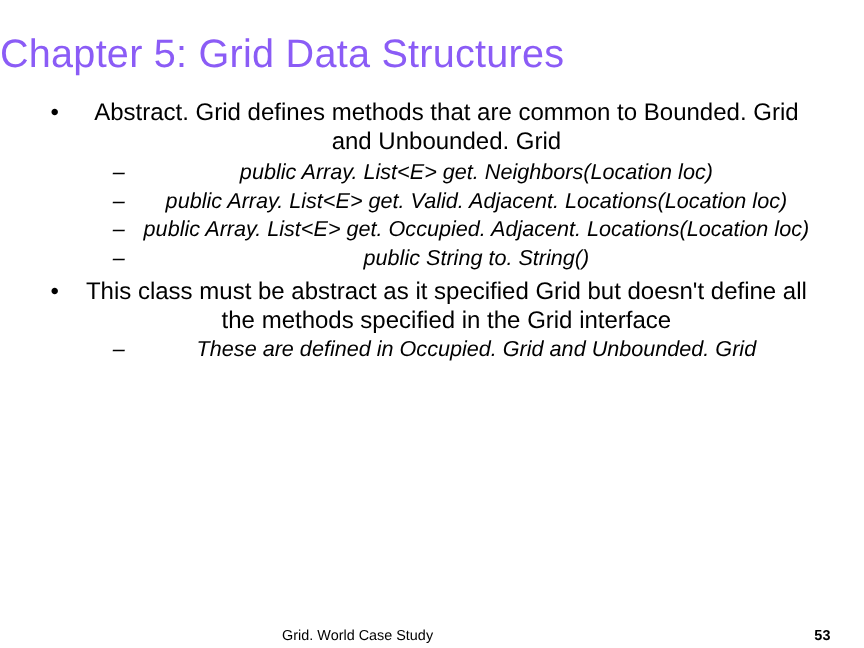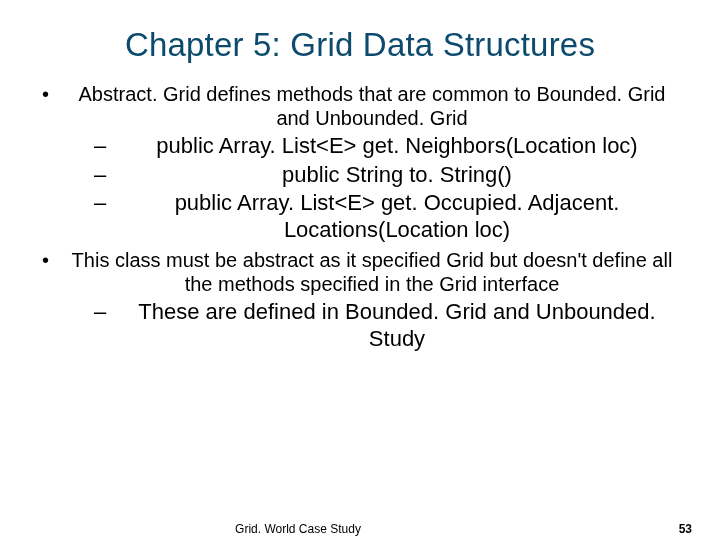--- a/index.html
+++ b/index.html
@@ -12,23 +12,23 @@
     color: #000000;
     overflow: hidden;
   }
   .slide {
     width: 720px;
     height: 540px;
     position: relative;
     box-sizing: border-box;
   }
   .title {
-    color: #0c4a6e;
+    color: #8b5cf6;
     font-size: 33px;
-    text-align: center;
+    text-align: left;
     padding-top: 26px;
     padding-bottom: 10px;
     letter-spacing: 0.2px;
   }
   .body {
     padding: 8px 40px 0 40px;
     font-size: 20px;
     line-height: 1.22;
   }
   ul.lvl1 {
@@ -52,22 +52,23 @@
   }
   ul.lvl2 {
     list-style: none;
     margin: 2px 0 2px 0;
     padding: 0 0 0 30px;
   }
   ul.lvl2 > li {
     position: relative;
     padding-left: 20px;
     margin-bottom: 2px;
-    font-size: 22px;
+    font-size: 18px;
     line-height: 1.22;
+    font-style: italic;
   }
   ul.lvl2 > li::before {
     content: "–";
     position: absolute;
     left: 0;
     top: 0;
     color: #000;
   }
   .footer {
     position: absolute;
@@ -96,29 +97,30 @@
 
   <div class="title">Chapter 5: Grid Data Structures</div>
 
   <div class="body">
     <ul class="lvl1">
 
       <li>
         <span>Abstract. Grid defines methods that are common to Bounded. Grid and Unbounded. Grid</span>
         <ul class="lvl2">
           <li><span>public Array. List&lt;E&gt; get. Neighbors(Location loc)</span></li>
+          <li><span>public Array. List&lt;E&gt; get. Valid. Adjacent. Locations(Location loc)</span></li>
+          <li><span>public Array. List&lt;E&gt; get. Occupied. Adjacent. Locations(Location loc)</span></li>
           <li><span>public String to. String()</span></li>
-          <li><span>public Array. List&lt;E&gt; get. Occupied. Adjacent. Locations(Location loc)</span></li>
         </ul>
       </li>
 
       <li>
         <span>This class must be abstract as it specified Grid but doesn't define all the methods specified in the Grid interface</span>
         <ul class="lvl2">
-          <li><span>These are defined in Bounded. Grid and Unbounded. Study</span></li>
+          <li><span>These are defined in Occupied. Grid and Unbounded. Grid</span></li>
         </ul>
       </li>
 
     </ul>
   </div>
 
   <div class="footer">
     <div class="footer-center">Grid. World Case Study</div>
     <div class="footer-right">53</div>
   </div>

